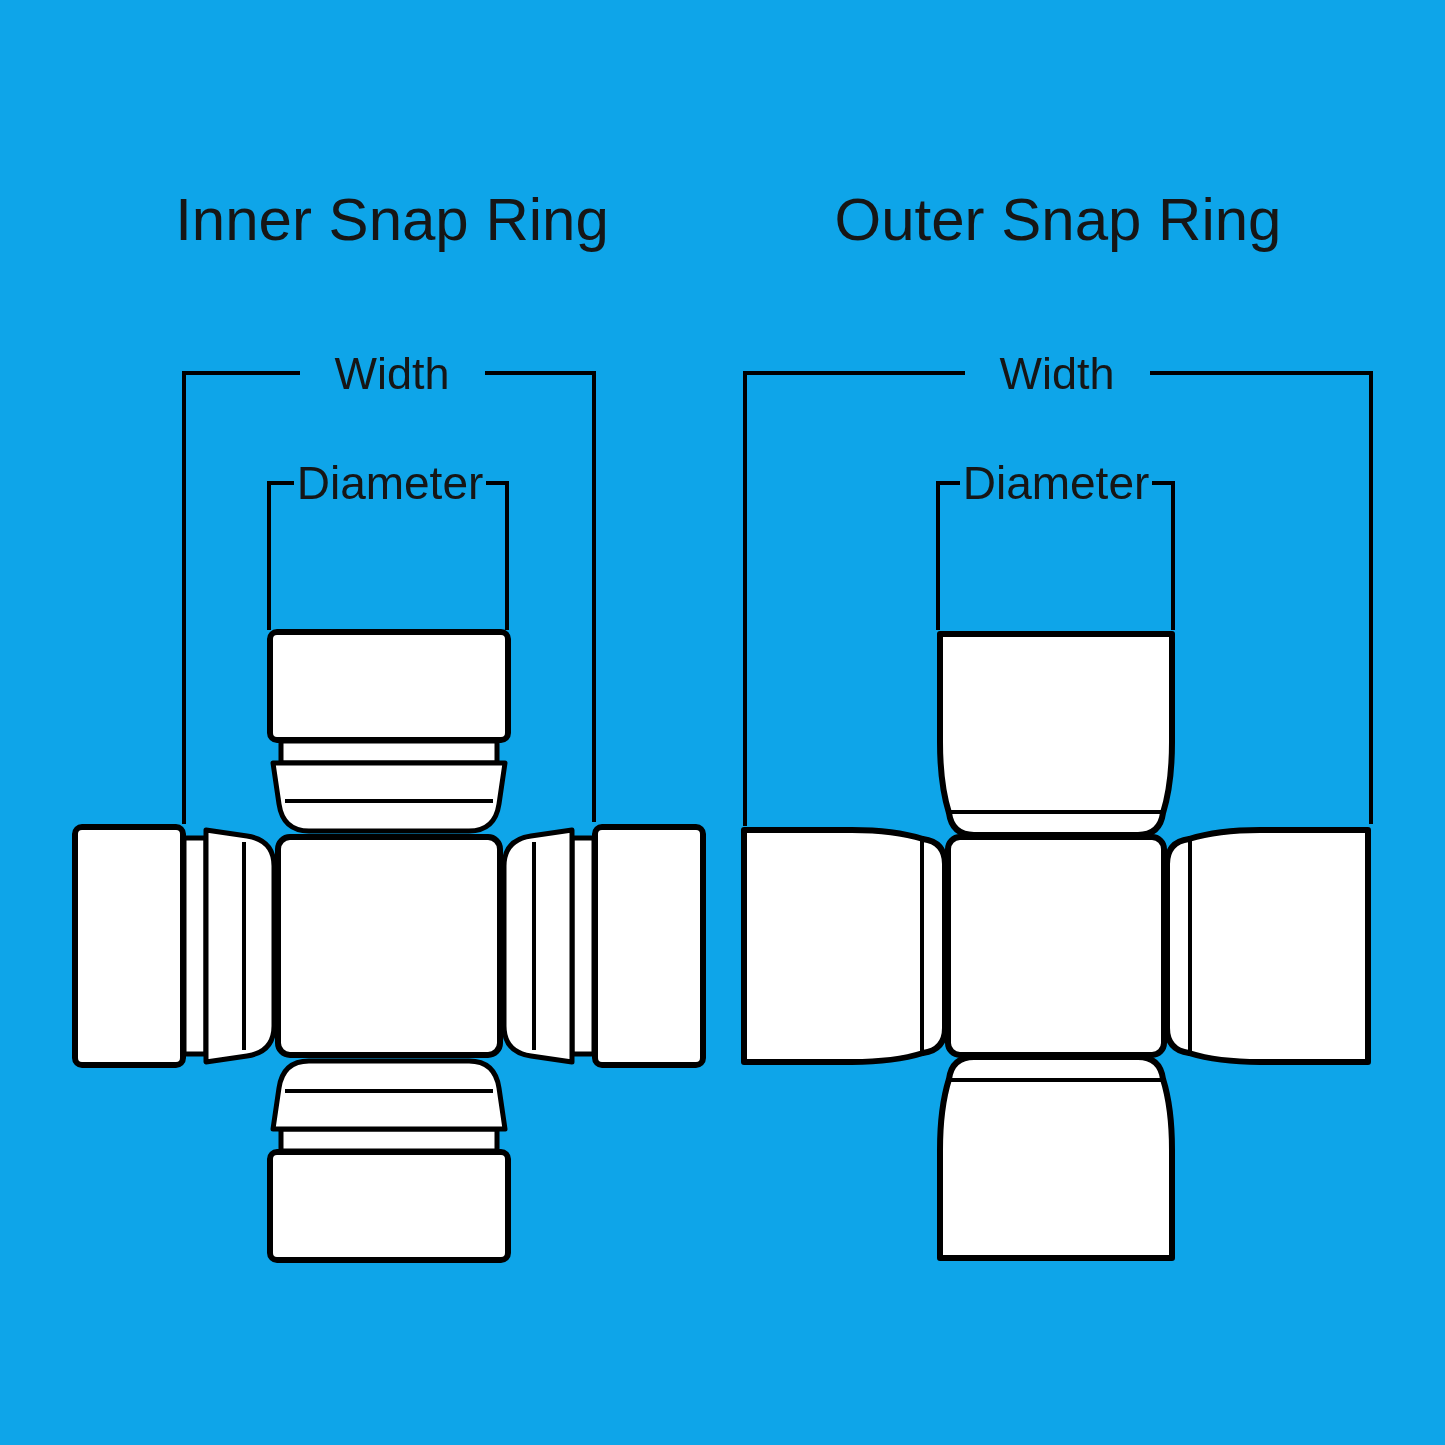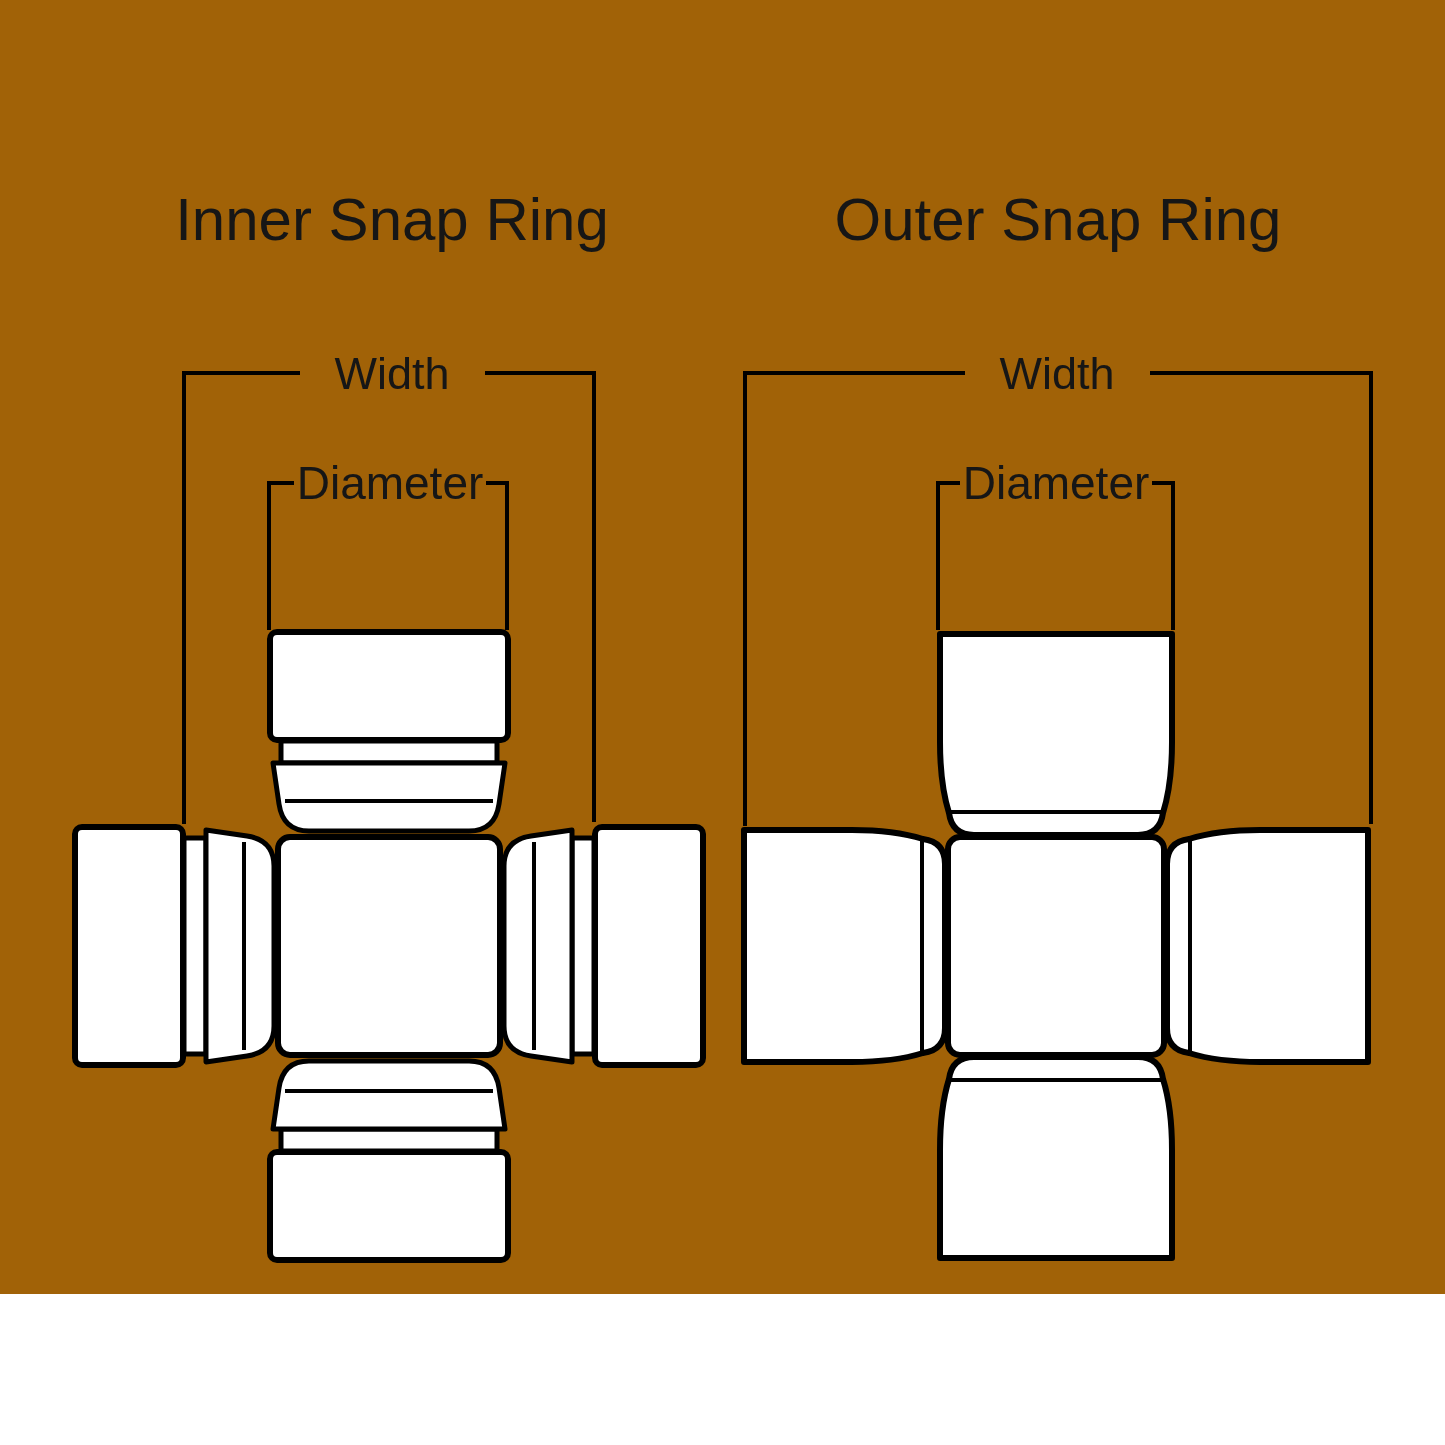--- a/index.html
+++ b/index.html
@@ -1,18 +1,18 @@
 <!DOCTYPE html>
 <html><head>
 <meta charset="utf-8">
 <style>
   html, body { margin: 0; padding: 0; background: #ffffff; }
   .canvas {
-    width: 1445px; height: 1294px;
-    background: #a16207;
+    width: 1445px; height: 1445px;
+    background: #0ea5e9;
     position: relative;
     font-family: "Liberation Sans", sans-serif;
   }
   svg { display: block; }
   .title-text {
     font-family: "Liberation Sans", sans-serif;
     font-size: 60px;
     fill: #161616;
     text-anchor: middle;
   }

